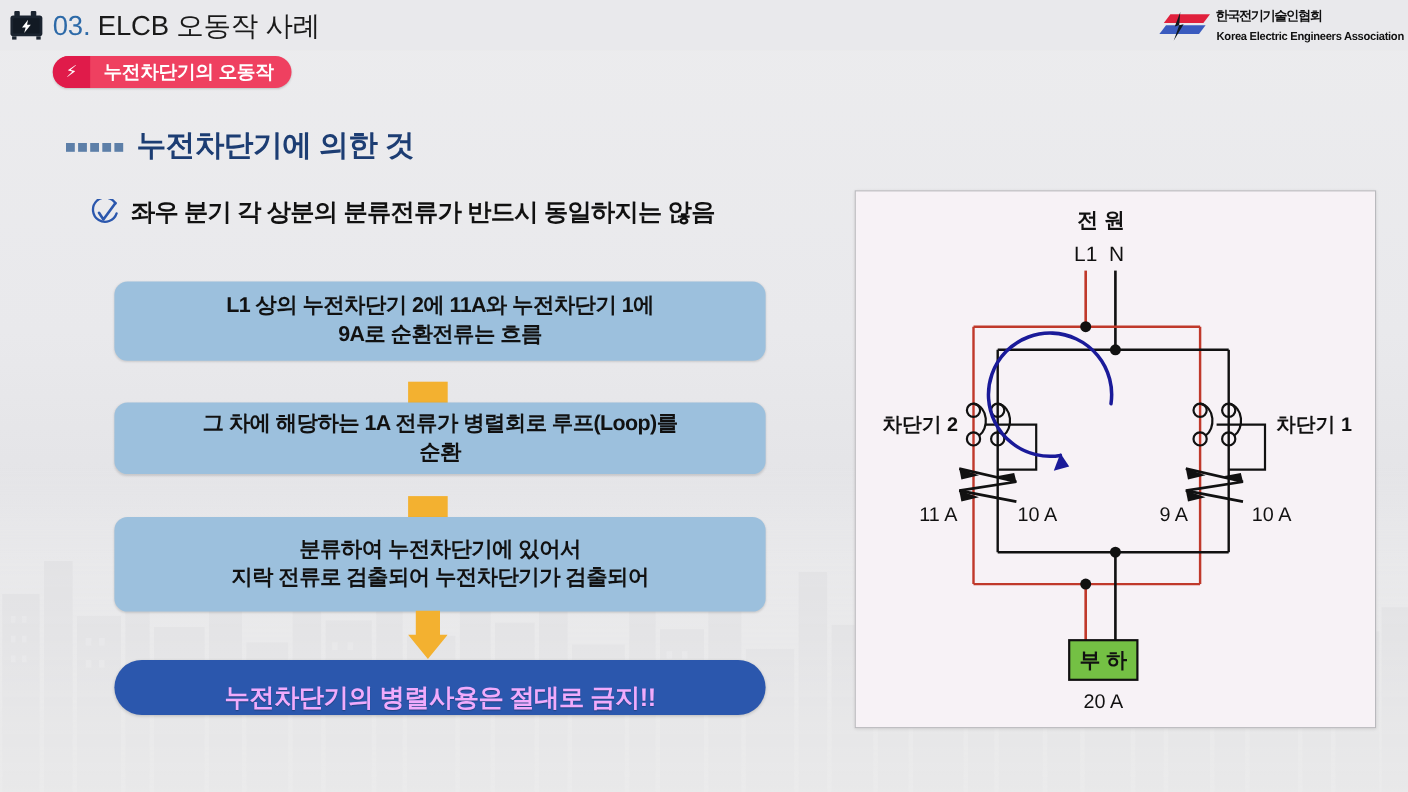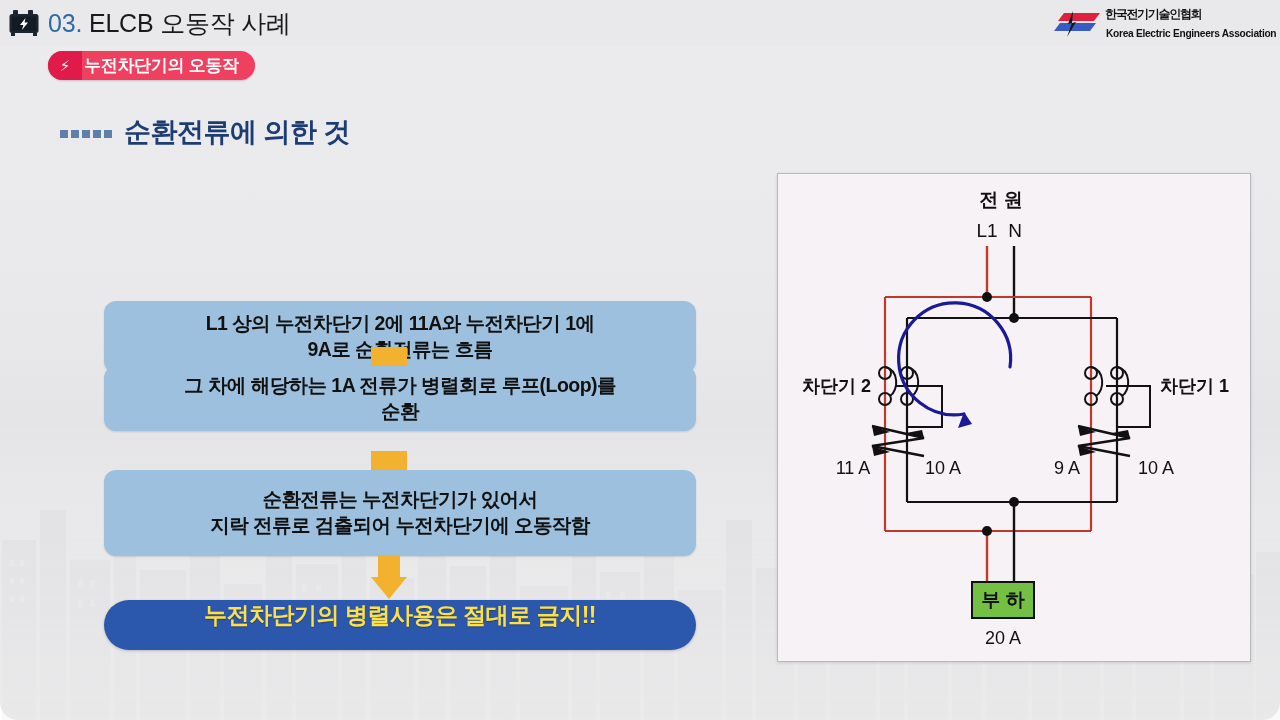--- a/index.html
+++ b/index.html
@@ -6,21 +6,20 @@
   * { box-sizing: border-box; margin: 0; padding: 0; }
   html, body {
     width: 1280px; height: 720px;
     font-family: "Liberation Sans", "DejaVu Sans", sans-serif;
     overflow: hidden;
   }
   #slide {
     position: relative;
     width: 1280px; height: 720px;
     background: linear-gradient(180deg, #ececee 0%, #e9e9ec 42%, #e4e4e7 62%, #dededf 100%);
-    border-radius: 18px;
   }
 
   
   .city {
     position: absolute; left: 0; bottom: 0;
     width: 1280px; height: 300px;
     opacity: .5;
     pointer-events: none;
   }
 
@@ -47,21 +46,21 @@
   }
   .subbadge-bolt {
     width: 34px; height: 29px;
     border-radius: 15px 0 0 15px;
     background: #e01b4a;
     display: flex; align-items: center; justify-content: center;
     color: #fff; font-size: 15px; line-height: 1;
   }
   .subbadge-text {
     color: #fff; font-size: 17px; font-weight: 700;
-    padding-left: 2px; white-space: nowrap; letter-spacing: -.3px;
+    padding-left: 12px; white-space: nowrap; letter-spacing: -.3px;
   }
 
   
   .logo { position: absolute; right: 8px; top: 8px; width: 222px; height: 34px; }
   .logo-mark { position: absolute; left: 0; top: 2px; }
   .logo-kr {
     position: absolute; left: 55px; top: -2px;
     font-size: 12px; font-weight: 700; color: #111;
     letter-spacing: -1.3px; white-space: nowrap;
   }
@@ -92,42 +91,42 @@
   .flowbox {
     position: absolute; left: 104px; width: 592px;
     background: #9cc0dd; border-radius: 12px;
     display: flex; align-items: center; justify-content: center;
     text-align: center;
     color: #111; font-size: 19.5px; font-weight: 700;
     line-height: 1.32; letter-spacing: -.55px;
     padding: 4px 14px;
     box-shadow: 0 1px 2px rgba(0,0,0,.13);
   }
-  #fbox1 { top: 256px; height: 72px; margin-top: 45px; }
+  #fbox1 { top: 256px; height: 72px; }
   #fbox2 { top: 366px; height: 65px; }
   #fbox3 { top: 470px; height: 86px; }
 
   .connector {
     position: absolute; left: 371px; width: 36px;
     background: #f3b130;
   }
   #con1 { top: 347px; height: 21px; }
   #con2 { top: 451px; height: 21px; }
 
   .arrow-down {
     position: absolute; left: 371px; top: 555px;
     width: 36px; height: 44px;
   }
 
   .finalbanner {
     position: absolute; left: 104px; top: 600px;
     width: 592px; height: 50px;
     background: #2b57ad; border-radius: 25px;
-    display: flex; align-items: flex-start; justify-content: center;
-    color: #fde047; font-size: 23px; font-weight: 700;
+    display: flex; align-items: flex-end; justify-content: center;
+    color: #f0abfc; font-size: 23px; font-weight: 700;
     letter-spacing: -.5px;
     box-shadow: 0 1px 3px rgba(0,0,0,.2);
     text-shadow: 0 1px 1px rgba(0,0,0,.25);
   }
 
   
   .circuit-panel {
     position: absolute; left: 777px; top: 173px;
     width: 474px; height: 489px;
     background: #f7f2f6;
@@ -252,23 +251,30 @@
   </div>
 
   <div class="sec-heading">
     <span class="sq-group">
       <i class="sq"></i>
         <i class="sq"></i>
         <i class="sq"></i>
         <i class="sq"></i>
         <i class="sq"></i>
     </span>
-    <span class="sec-title">순환전류에 의한 것</span>
-  </div>
-
+    <span class="sec-title">누전차단기에 의한 것</span>
+  </div>
+
+  <div class="sub-heading">
+    <svg class="check-ic" width="26" height="26" viewBox="0 0 26 26">
+      <path d="M23 4 A11 11 0 1 0 24 13" fill="none" stroke="#2b57ad" stroke-width="2.1" stroke-linecap="round"></path>
+      <path d="M8 12.5 L12 18.5 L23 3.5" fill="none" stroke="#2b57ad" stroke-width="2.4" stroke-linecap="round" stroke-linejoin="round"></path>
+    </svg>
+    <span class="sub-title">좌우 분기 각 상분의 분류전류가 반드시 동일하지는 않음</span>
+  </div>
 
   <div class="flowbox" id="fbox1">
     <span>
       <span>L1 상의 누전차단기 2에 11A와 누전차단기 1에</span><br>
       <span>9A로 순환전류는 흐름</span>
     </span>
   </div>
 
   <div class="connector" id="con1"></div>
 
@@ -276,22 +282,22 @@
     <span>
       <span>그 차에 해당하는 1A 전류가 병렬회로 루프(Loop)를</span><br>
       <span>순환</span>
     </span>
   </div>
 
   <div class="connector" id="con2"></div>
 
   <div class="flowbox" id="fbox3">
     <span>
-      <span>순환전류는 누전차단기가 있어서</span><br>
-      <span>지락 전류로 검출되어 누전차단기에 오동작함</span>
+      <span>분류하여 누전차단기에 있어서</span><br>
+      <span>지락 전류로 검출되어 누전차단기가 검출되어</span>
     </span>
   </div>
 
   <svg class="arrow-down" viewBox="0 0 36 44">
     <path d="M7 0 H29 V22 H36 L18 44 L0 22 H7 Z" fill="#f3b130"></path>
   </svg>
 
   <div class="finalbanner">
     <span>누전차단기의 병렬사용은 절대로 금지!!</span>
   </div>

